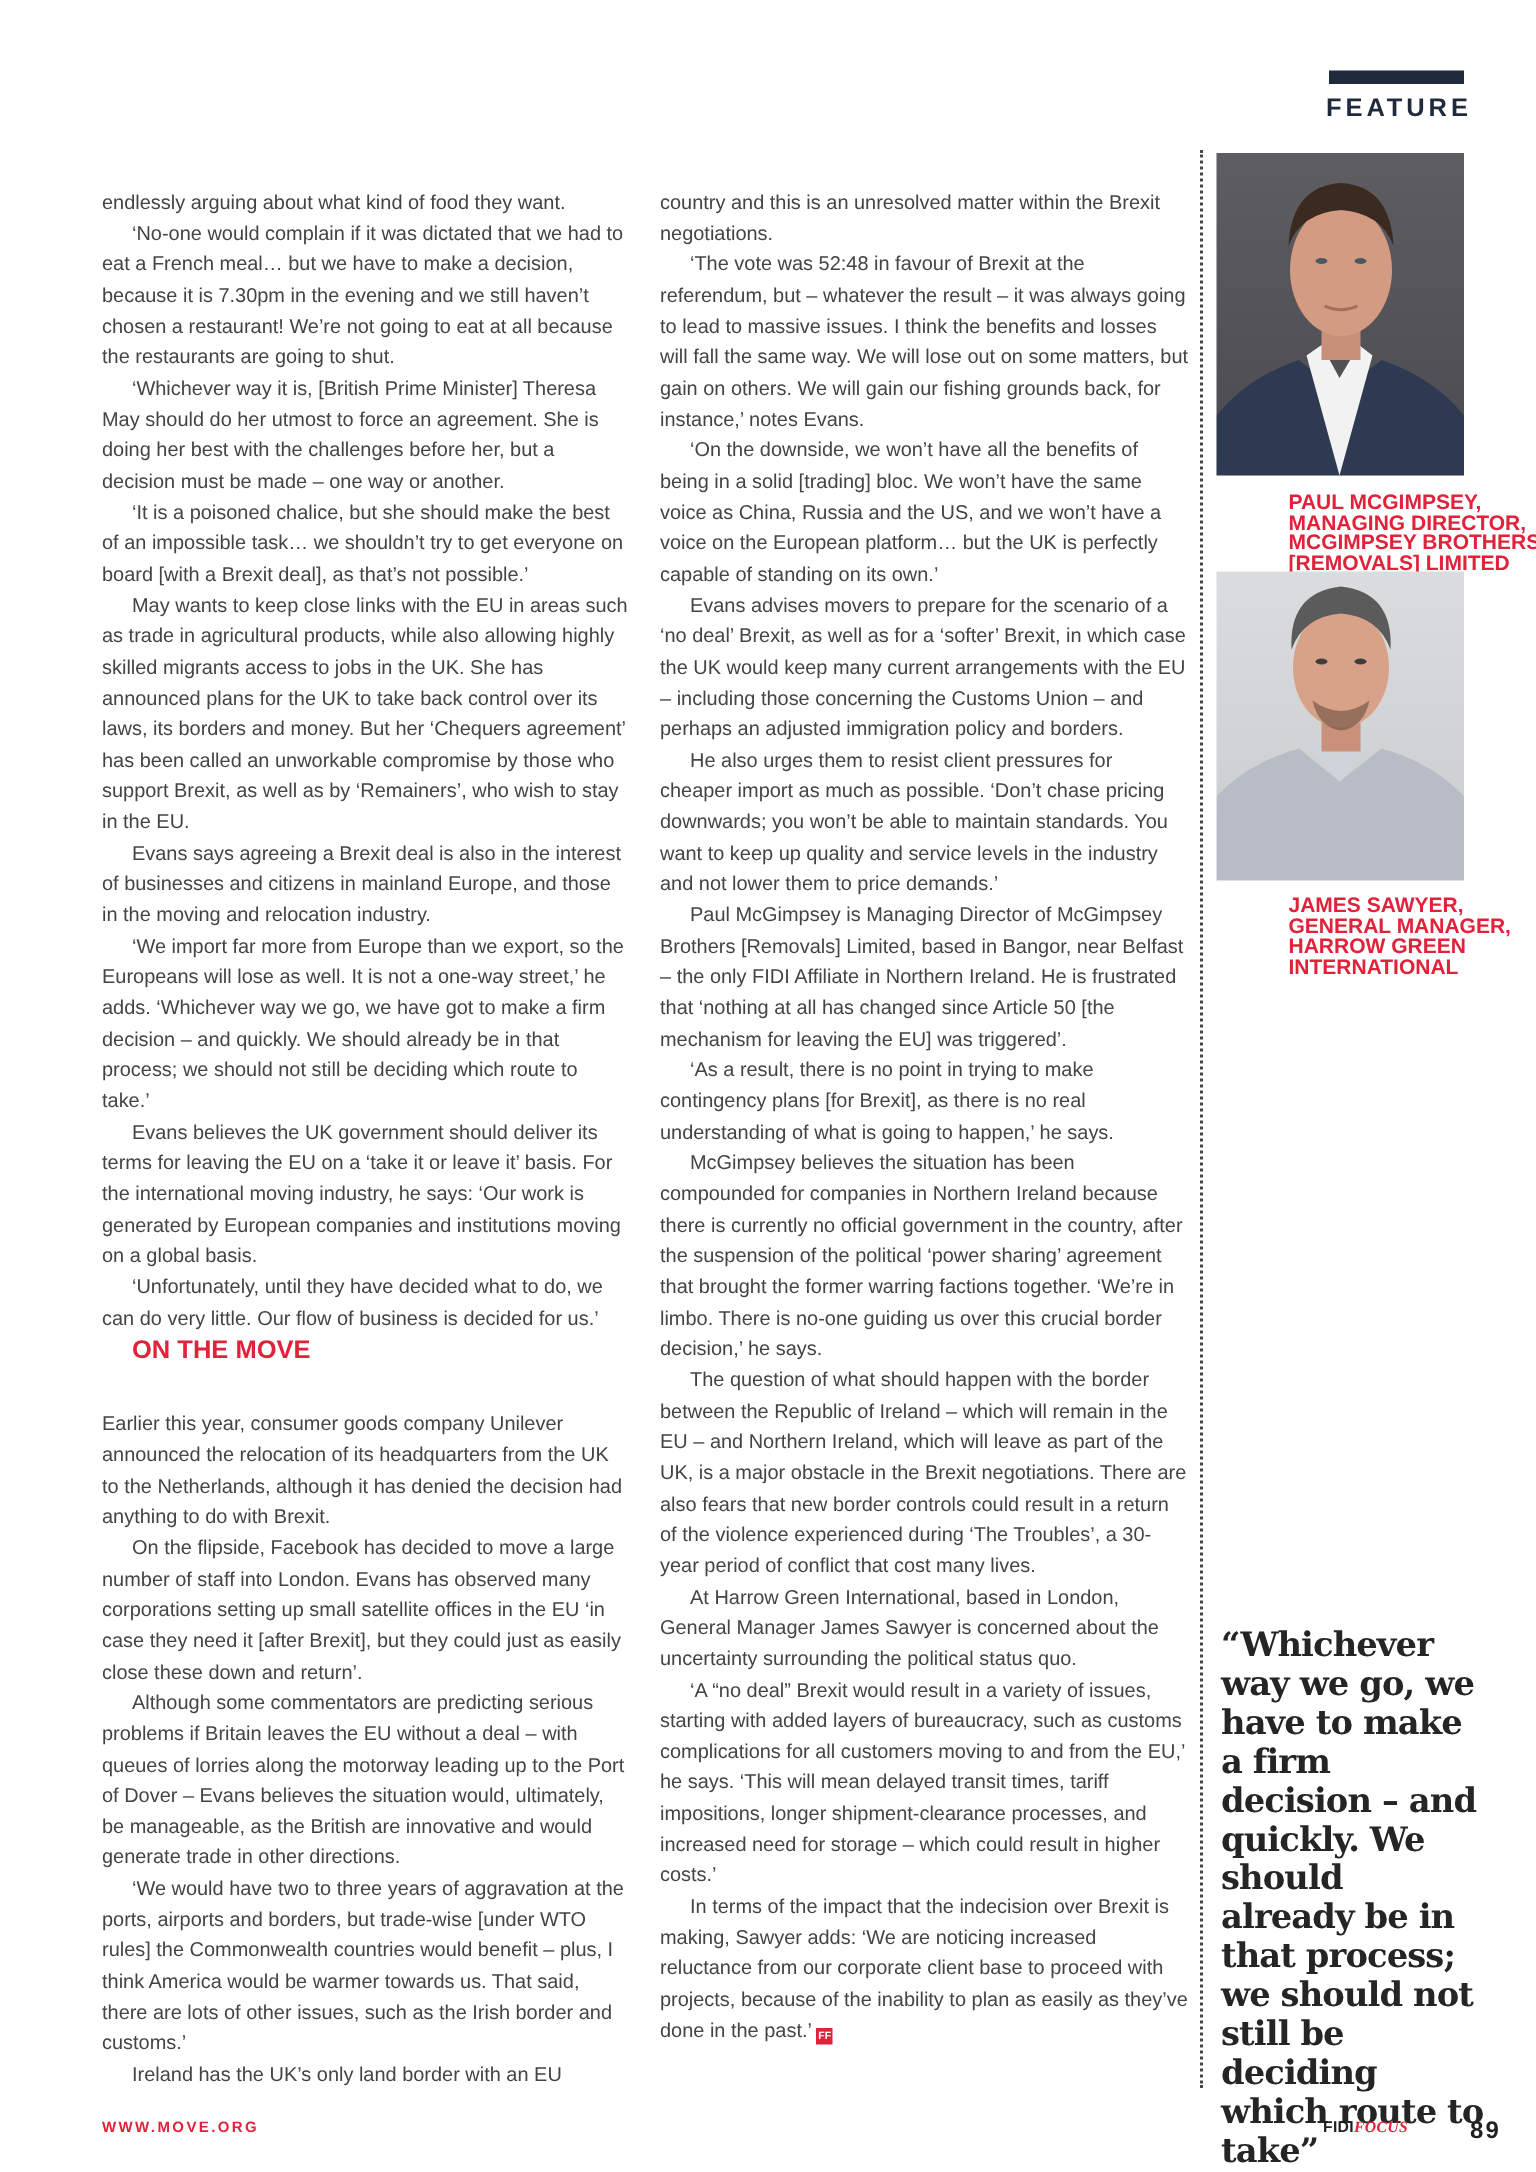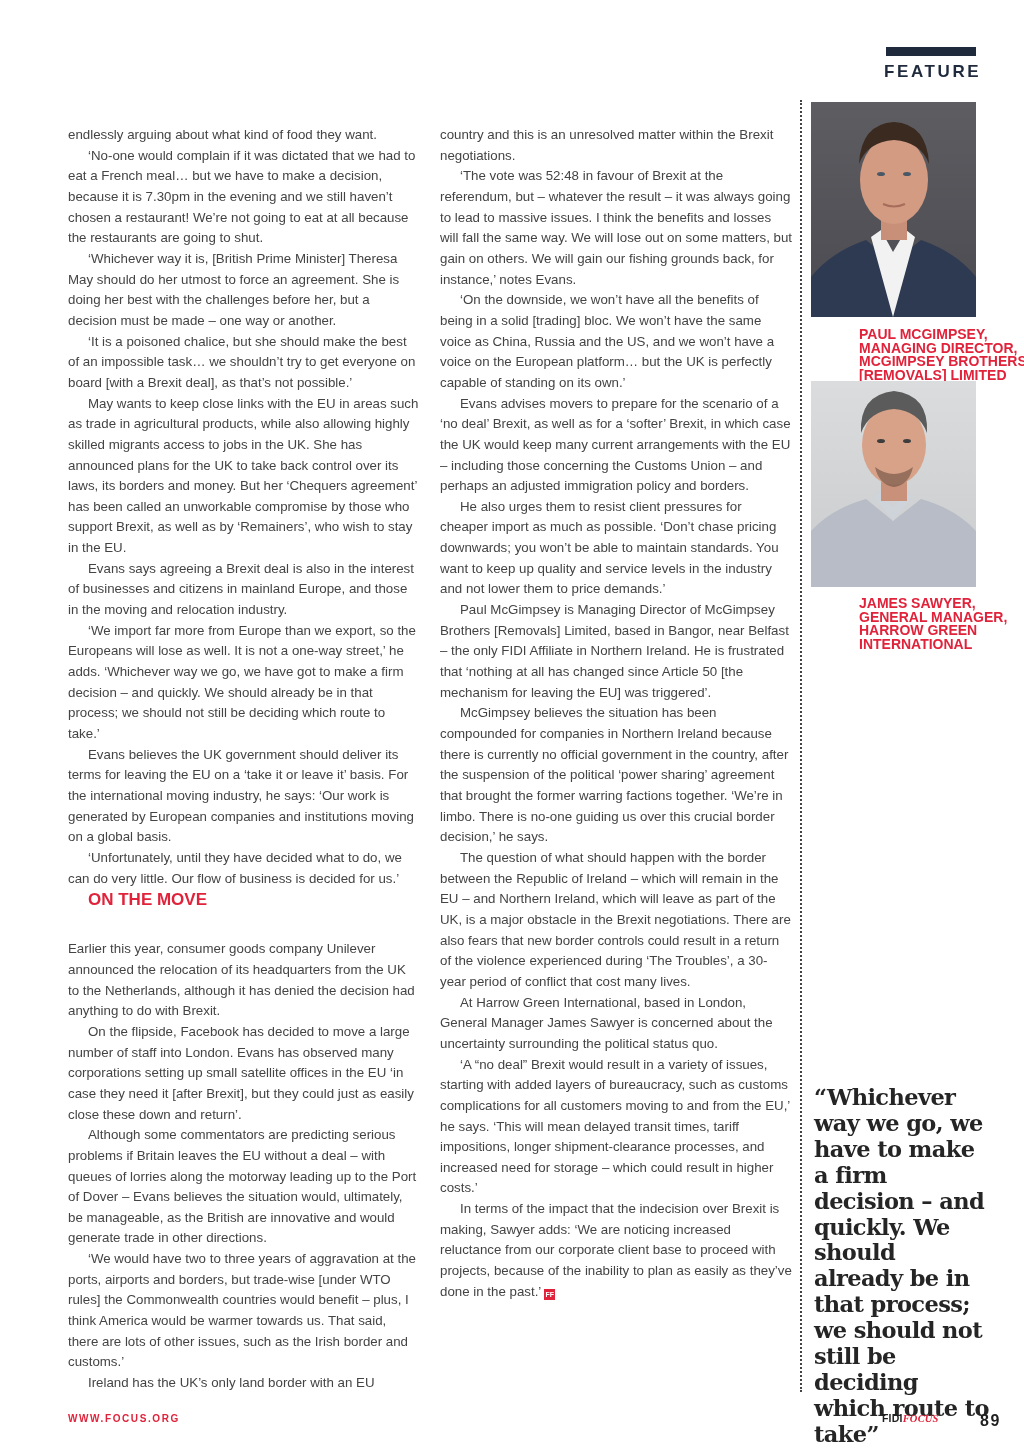--- a/index.html
+++ b/index.html
@@ -52,20 +52,21 @@
   <p>Ireland has the UK’s only land border with an EU</p>
 </div>
 
 <div class="col col-mid">
   <p class="noindent">country and this is an unresolved matter within the Brexit negotiations.</p>
   <p>‘The vote was 52:48 in favour of Brexit at the referendum, but – whatever the result – it was always going to lead to massive issues. I think the benefits and losses will fall the same way. We will lose out on some matters, but gain on others. We will gain our fishing grounds back, for instance,’ notes Evans.</p>
   <p>‘On the downside, we won’t have all the benefits of being in a solid [trading] bloc. We won’t have the same voice as China, Russia and the US, and we won’t have a voice on the European platform… but the UK is perfectly capable of standing on its own.’</p>
   <p>Evans advises movers to prepare for the scenario of a ‘no deal’ Brexit, as well as for a ‘softer’ Brexit, in which case the UK would keep many current arrangements with the EU – including those concerning the Customs Union – and perhaps an adjusted immigration policy and borders.</p>
   <p>He also urges them to resist client pressures for cheaper import as much as possible. ‘Don’t chase pricing downwards; you won’t be able to maintain standards. You want to keep up quality and service levels in the industry and not lower them to price demands.’</p>
   <p>Paul McGimpsey is Managing Director of McGimpsey Brothers [Removals] Limited, based in Bangor, near Belfast – the only FIDI Affiliate in Northern Ireland. He is frustrated that ‘nothing at all has changed since Article 50 [the mechanism for leaving the EU] was triggered’.</p>
+  <p>‘As a result, there is no point in trying to make contingency plans [for Brexit], as there is no real understanding of what is going to happen,’ he says.</p>
   <p>McGimpsey believes the situation has been compounded for companies in Northern Ireland because there is currently no official government in the country, after the suspension of the political ‘power sharing’ agreement that brought the former warring factions together. ‘We’re in limbo. There is no-one guiding us over this crucial border decision,’ he says.</p>
   <p>The question of what should happen with the border between the Republic of Ireland – which will remain in the EU – and Northern Ireland, which will leave as part of the UK, is a major obstacle in the Brexit negotiations. There are also fears that new border controls could result in a return of the violence experienced during ‘The Troubles’, a 30-year period of conflict that cost many lives.</p>
   <p>At Harrow Green International, based in London, General Manager James Sawyer is concerned about the uncertainty surrounding the political status quo.</p>
   <p>‘A “no deal” Brexit would result in a variety of issues, starting with added layers of bureaucracy, such as customs complications for all customers moving to and from the EU,’ he says. ‘This will mean delayed transit times, tariff impositions, longer shipment-clearance processes, and increased need for storage – which could result in higher costs.’</p>
   <p><span>In terms of the impact that the indecision over Brexit is making, Sawyer adds: ‘We are noticing increased reluctance from our corporate client base to proceed with projects, because of the inability to plan as easily as they’ve done in the past.’</span><span class="endmark">FF</span></p>
 </div>
 
 <div class="divider"></div>
 
 <div class="photo photo-1">
@@ -91,15 +92,15 @@
     <path d="M50 52 Q48 14 83 10 Q118 14 116 52 Q108 30 83 28 Q58 30 50 52 Z" fill="#5b5b5b"></path>
     <path d="M64 86 Q83 100 102 86 Q98 104 83 106 Q68 104 64 86 Z" fill="#6a4f40" opacity="0.6"></path>
     <ellipse cx="70" cy="60" rx="4" ry="2" fill="#3d3d3d"></ellipse>
     <ellipse cx="96" cy="60" rx="4" ry="2" fill="#3d3d3d"></ellipse>
   </svg>
 </div>
 <div class="caption caption-2">JAMES SAWYER, GENERAL MANAGER, HARROW GREEN INTERNATIONAL</div>
 
 <div class="pullquote">“Whichever way we go, we have to make a firm decision – and quickly. We should already be in that process; we should not still be deciding which route to take”</div>
 
-<div class="footer-url">WWW.FOCUS.ORG</div>
+<div class="footer-url">WWW.MOVE.ORG</div>
 <div class="footer-brand"><span class="fidi">FIDI</span><span class="focus">FOCUS</span></div>
 <div class="footer-page">89</div>
 
 </body></html>

